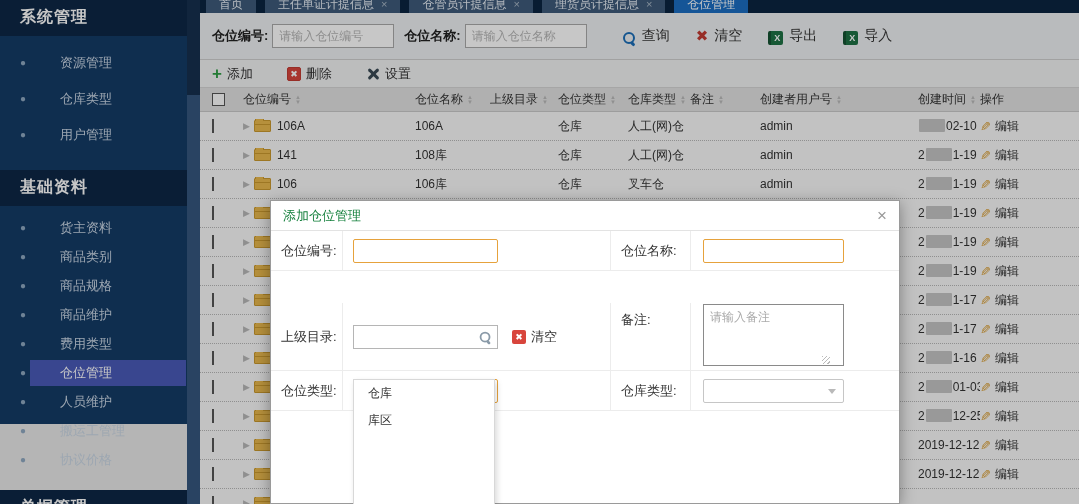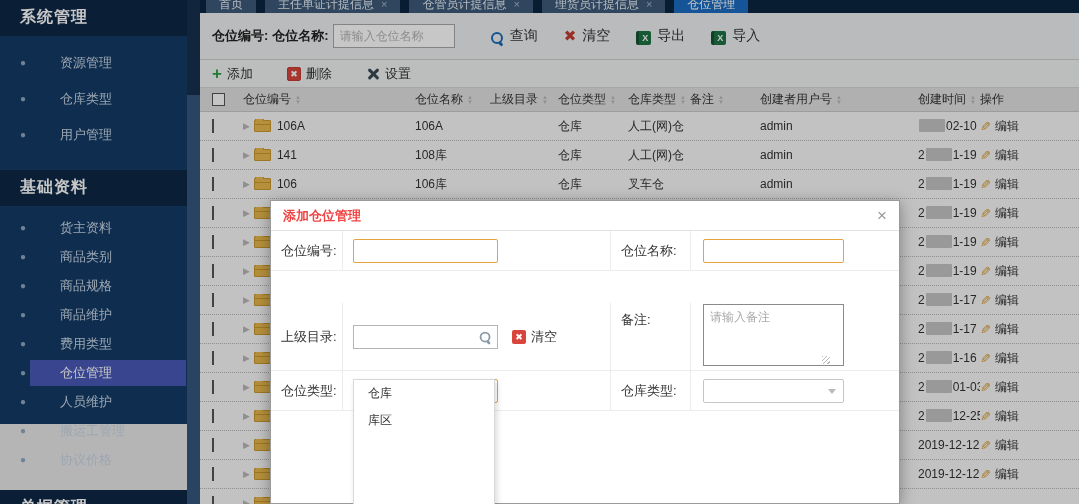--- a/index.html
+++ b/index.html
@@ -95,21 +95,21 @@
     border-radius:1px; vertical-align:-2px; margin:0 1px; }
   .editcell { display:flex; align-items:center; cursor:pointer; }
   .pencil { color:#d89b2d; font-size:13px; margin-right:4px; transform:scaleX(-1); display:inline-block; }
 
   
   .backdrop { position:absolute; inset:0; background:rgba(0,0,0,0.22); z-index:40; }
   .modal { position:absolute; left:270px; top:200px; width:630px; height:304px;
     background:#fff; border:1px solid #9a9a9a; box-shadow:0 3px 14px rgba(0,0,0,0.35); z-index:50; }
   .m-head { height:30px; border-bottom:1px solid #e3e3e3; display:flex; align-items:center;
     padding:0 12px; }
-  .m-title { font-size:13px; font-weight:bold; color:#ef4444; flex:1; }
+  .m-title { font-size:13px; font-weight:normal; color:#15803d; flex:1; }
   .m-close { color:#999; font-size:17px; cursor:pointer; line-height:1; }
   .m-grid { display:grid; grid-template-columns:72px 268px 80px 208px; }
   .m-cell { border-bottom:1px solid #ececec; border-right:1px solid #ececec;
     display:flex; align-items:center; font-size:13px; color:#333; }
   .m-cell.lab { padding-left:10px; }
   .rowA { height:40px; } .rowB { height:68px;margin-top:32px; } .rowC { height:40px; }
   .rowB.alignTop { align-items:flex-start; padding-top:8px; }
   .inp-orange { width:145px; height:24px; border:1px solid #e6a23c; border-radius:2px;
     margin-left:10px; font-size:12px; padding:0 6px; background:#fff; }
   .inp-orange.c2 { width:141px; margin-left:12px; }
@@ -223,20 +223,21 @@
         <div class="tab">
           <span class="tab-inner"><span>理货员计提信息</span><span class="tab-close">×</span></span>
         </div>
         <div class="tab active">
           <span class="tab-inner"><span>仓位管理</span></span>
         </div>
       </div>
 
     <div class="filterbar">
       <span class="f-label">仓位编号:</span>
+      <input class="f-input" placeholder="请输入仓位编号" style="">
       <span class="f-label">仓位名称:</span>
       <input class="f-input" placeholder="请输入仓位名称" style="">
       <span class="f-btn">
         <span class="ic mag"></span>
         <span>查询</span>
       </span>
       <span class="f-btn">
         <span class="ic redx">✖</span>
         <span>清空</span>
       </span>

